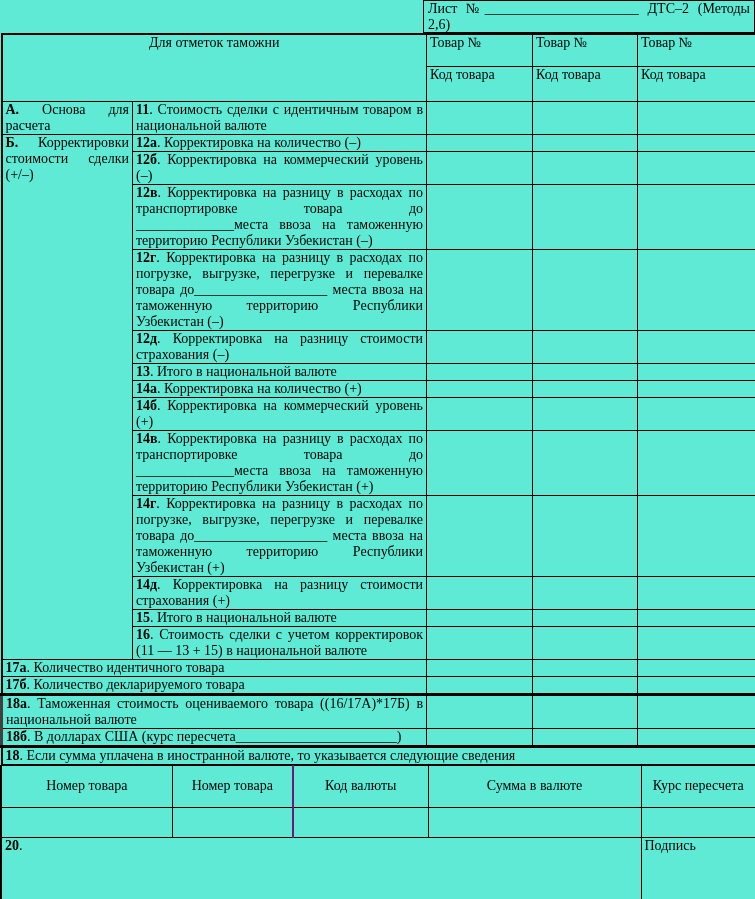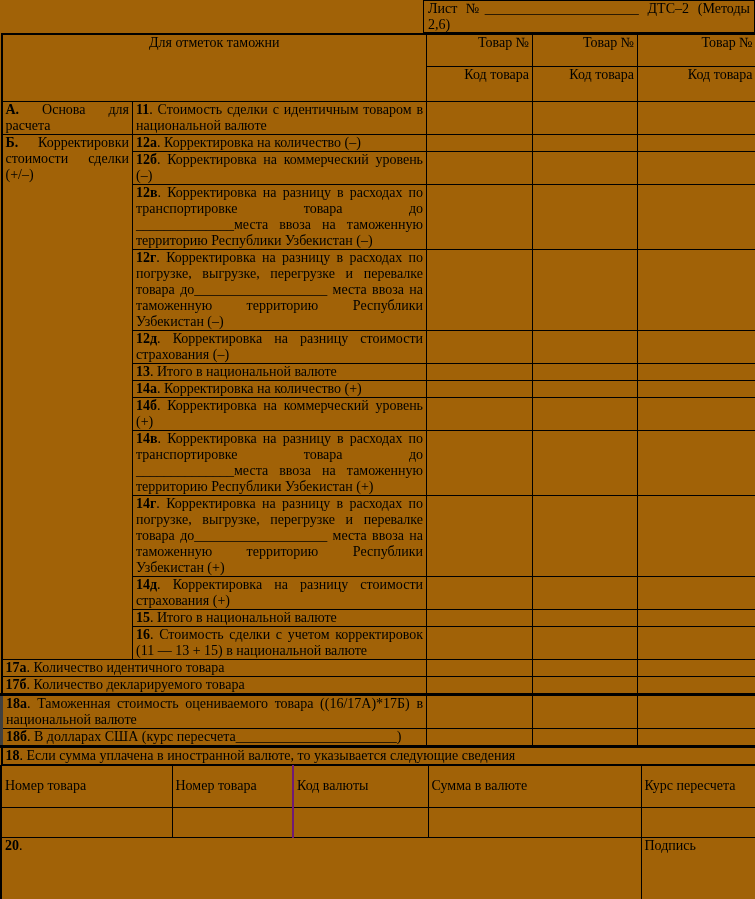--- a/index.html
+++ b/index.html
@@ -1,48 +1,48 @@
 <!DOCTYPE html>
 <html><head>
 <meta charset="utf-8">
 <style>
   html,body { margin:0; padding:0; background:#fff; }
   .doc {
     width:755px; height:899px; box-sizing:border-box;
     font-family:"Liberation Serif","DejaVu Serif",serif;
-    font-size:14px; line-height:16px; color:#000; background:#a16207;
+    font-size:14px; line-height:16px; color:#000; background:#5eead4;
     overflow:hidden;
   }
   .toprow { display:flex; height:33px; }
   .toprow .spacer { width:423px; }
   .sheetbox {
     flex:1; border:1px solid #000; box-sizing:border-box;
     padding:0 4px; text-align:justify;
   }
   table { border-collapse:collapse; table-layout:fixed; width:755px; }
   td {
     border:1px solid #000; padding:0 3px; vertical-align:top;
     overflow:hidden; box-sizing:border-box;
   }
   table.main { border:2px solid #000; border-bottom-width:1px; }
   table.sub  { border:2px solid #000; border-top-width:1px; }
   .b { font-weight:bold; }
   .j { text-align:justify; }
-  .c { text-align:right; }
+  .c { text-align:left; }
   tr.h1 { height:32px;margin-top:19px; }
   tr.h2 { height:35px; }
   td.customs { text-align:center; }
   
   tr.t18a td { border-top:3px solid #000; }
   tr.t18b td { border-bottom:3px solid #000; }
   tr.t18a td:first-child, tr.t18b td:first-child { border-left:3px solid #404040; }
   tr.t18a td:last-child,  tr.t18b td:last-child  { border-right:3px solid #000; }
   
   tr.subhead { height:42px; }
-  tr.subhead td { vertical-align:middle; }
+  tr.subhead td { vertical-align:middle; text-align:center; }
   tr.subempty { height:30px; }
   tr.sig { height:66px;margin-left:28px; }
   td.thickcol { border-left:2px solid #701a75; }
 </style>
 </head>
 <body>
 
 <div class="doc">
 
   <div class="toprow">

